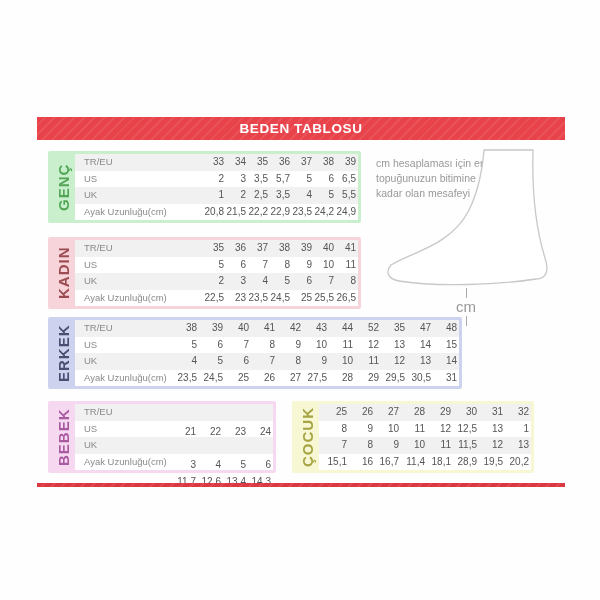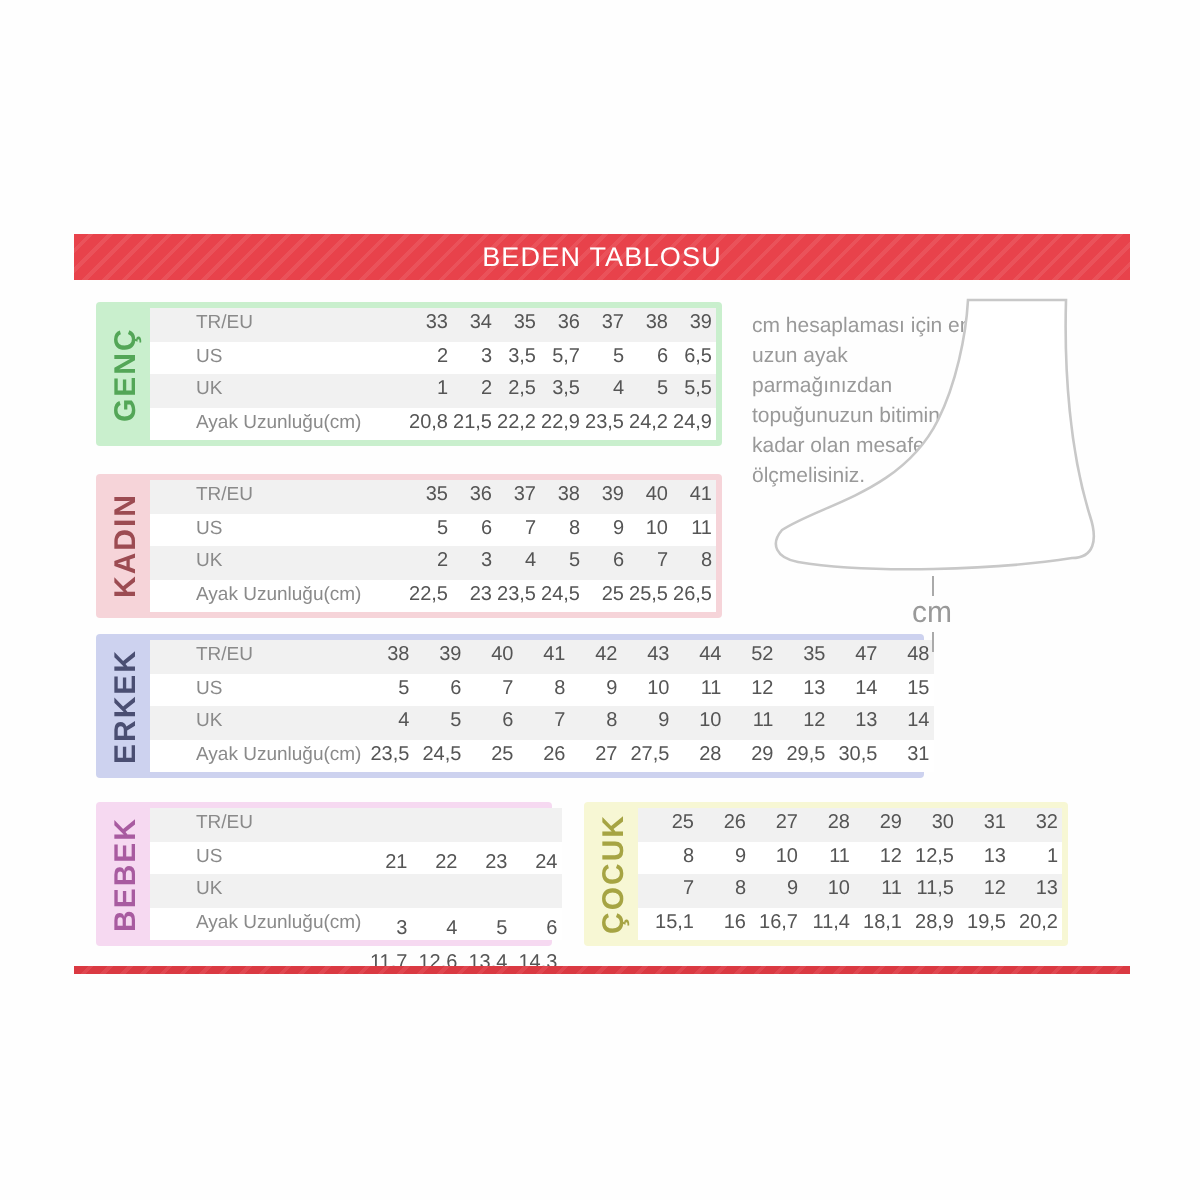--- a/index.html
+++ b/index.html
@@ -9,21 +9,21 @@
     background:#ffffff;
     position:relative;
     overflow:hidden;
   }
   .page { position:absolute; inset:0; background:#fefefe; }
 
   
   .banner {
     position:absolute; left:37px; top:117px; width:528px; height:23px;
     background:repeating-linear-gradient(135deg,#e8424b 0px,#e8424b 5px,#ea525a 5px,#ea525a 7px);
-    color:#ffffff; font-weight:normal; font-size:13.5px; letter-spacing:.6px;
+    color:#ffffff; font-weight:bold; font-size:13.5px; letter-spacing:.6px;
     text-align:center; line-height:23px;
   }
 
   
   .bottom-stripe {
     position:absolute; left:37px; top:483px; width:528px; height:4px;
     background:repeating-linear-gradient(135deg,#da3942 0px,#da3942 5px,#e04750 5px,#e04750 7px);
   }
 
   
@@ -34,21 +34,21 @@
   }
   .v-label {
     writing-mode:vertical-rl; transform:rotate(180deg);
     font-weight:bold; font-size:15px; letter-spacing:1px;
     width:24px; display:flex; align-items:center; justify-content:center;
     flex:none;
   }
   .rows { flex:1; background:#ffffff; display:flex; flex-direction:column; }
   .row { display:flex; align-items:center; height:16.5px; line-height:16.5px; }
   .row.shaded { background:#f1f1f1; }
-  .rlabel { flex:1; font-size:9.5px; color:#8a8a8a; padding-left:23px; white-space:nowrap; }
+  .rlabel { flex:1; font-size:9.5px; color:#8a8a8a; padding-left:9px; white-space:nowrap; }
   .row .cell {
     flex:none; text-align:right; font-size:10px; color:#555;
     padding-right:2px; white-space:nowrap;
   }
   .no-rlabel-spacer { flex:1; }
 
   .genc  { left:48px;  top:151px; width:313px; }
   .kadin { left:48px;  top:237px; width:313px; }
   .erkek { left:48px;  top:317px; width:414px; }
   .bebek { left:48px;  top:401px; width:228px; }
@@ -310,24 +310,22 @@
             <span class="cell">28,9</span>
             <span class="cell">19,5</span>
             <span class="cell">20,2</span>
           </div>
         </div>
       </div>
     </div>
 
   <div class="info-text" id="info-lines">
       <div>cm hesaplaması için en</div>
-      <div>uzun ayak parmağınızdan</div>
       <div>topuğunuzun bitimine</div>
       <div>kadar olan mesafeyi</div>
-      <div>ölçmelisiniz.</div>
     </div>
 
   <div class="foot-figure">
     <svg width="174" height="142" viewBox="0 0 174 142">
       <path d="M 101,4
                L 150,4
                C 149,40 152,80 162,112
                C 166,124 164,133 153,133
                C 115,139 52,141 16,135
                C 5,133 2,126 8,119

